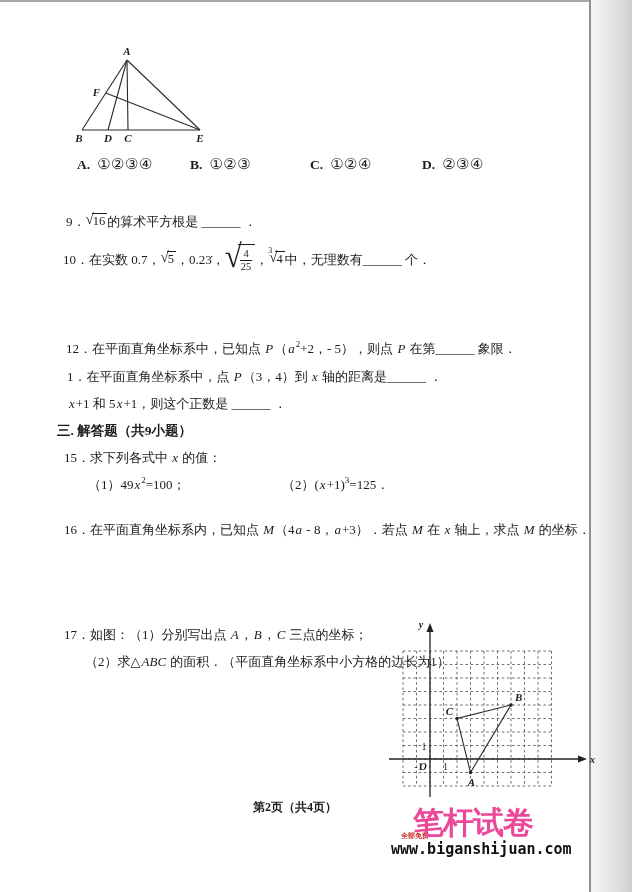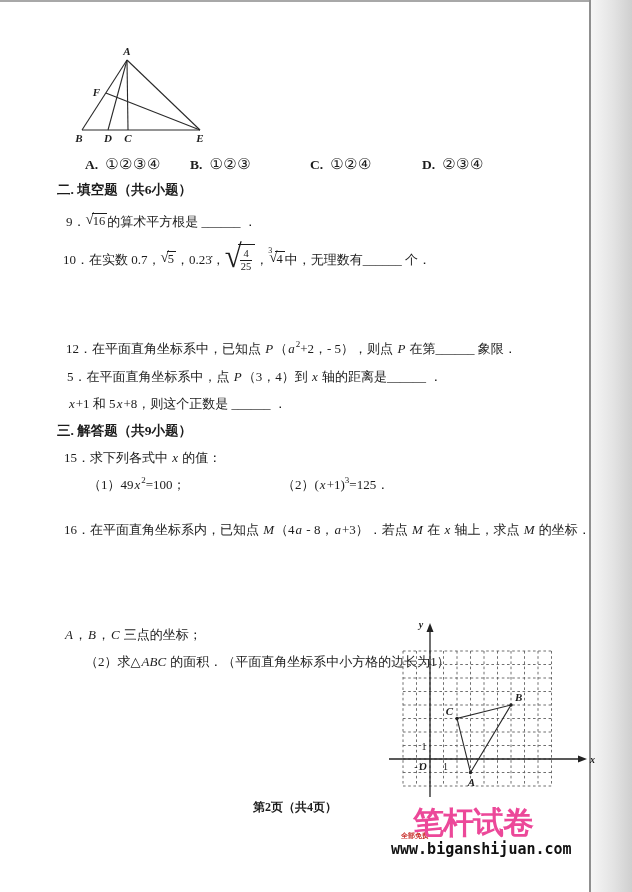--- a/index.html
+++ b/index.html
@@ -58,40 +58,39 @@
       <line x1="64" y1="17" x2="45" y2="87" class="tri"></line>
       <line x1="42.8" y1="50" x2="137" y2="87" class="tri"></line>
       <text x="64" y="12" text-anchor="middle" class="flabel">A</text>
       <text x="16" y="99" text-anchor="middle" class="flabel">B</text>
       <text x="45" y="99" text-anchor="middle" class="flabel">D</text>
       <text x="65" y="99" text-anchor="middle" class="flabel">C</text>
       <text x="137" y="99" text-anchor="middle" class="flabel">E</text>
       <text x="37" y="53" text-anchor="end" class="flabel">F</text>
     </svg>
 
-  <div class="opt" style="left:85px;top:155px"><b>A.</b><span class="circs">①②③④</span></div>
+  <div class="opt" style="left:77px;top:155px"><b>A.</b><span class="circs">①②③④</span></div>
   <div class="opt" style="left:190px;top:155px"><b>B.</b><span class="circs">①②③</span></div>
   <div class="opt" style="left:310px;top:155px"><b>C.</b><span class="circs">①②④</span></div>
   <div class="opt" style="left:422px;top:155px"><b>D.</b><span class="circs">②③④</span></div>
 
-  <div class="line sec" style="left:57px;top:181px">二. 填空题（共6小题）</div>
 
   <div class="line" style="left:66px;top:213px"><span>9．</span><span class="rad"><span class="rsign">√</span><span class="rbody">16</span></span><span>的算术平方根是 ______ ．</span></div>
   <div class="line" style="left:63px;top:242px;height:34px"><span>10．在实数 0.7，</span><span class="rad"><span class="rsign">√</span><span class="rbody">5</span></span><span>，0.23̇，</span><span class="rad big"><span class="rsign">√</span><span class="rbody"><span class="frac"><span class="num">4</span><span class="den">25</span></span></span></span><span>，</span><span class="rad"><span class="idx">3</span><span class="rsign">√</span><span class="rbody">4</span></span><span>中，无理数有______ 个．</span></div>
   <div class="line" style="left:66px;top:340px"><span>12．在平面直角坐标系中，已知点 </span><span class="var" style="font-style: italic;">P</span><span>（</span><span class="var" style="font-style: italic;">a</span><sup>2</sup><span>+2，- 5），则点 </span><span class="var" style="font-style: italic;">P</span><span> 在第______ 象限．</span></div>
-  <div class="line" style="left:67px;top:368px"><span>5．在平面直角坐标系中，点 </span><span class="var" style="font-style: italic;">P</span><span>（3，4）到 </span><span class="var" style="font-style: italic;">x</span><span> 轴的距离是______ ．</span></div>
-  <div class="line" style="left:68px;top:395px"><span class="var" style="font-style: italic;">x</span><span>+1 和 5</span><span class="var" style="font-style: italic;">x</span><span>+8，则这个正数是 ______ ．</span></div>
+  <div class="line" style="left:67px;top:368px"><span>1．在平面直角坐标系中，点 </span><span class="var" style="font-style: italic;">P</span><span>（3，4）到 </span><span class="var" style="font-style: italic;">x</span><span> 轴的距离是______ ．</span></div>
+  <div class="line" style="left:68px;top:395px"><span class="var" style="font-style: italic;">x</span><span>+1 和 5</span><span class="var" style="font-style: italic;">x</span><span>+1，则这个正数是 ______ ．</span></div>
 
   <div class="line sec" style="left:57px;top:422px">三. 解答题（共9小题）</div>
 
   <div class="line" style="left:64px;top:449px"><span>15．求下列各式中 </span><span class="var" style="font-style: italic;">x</span><span> 的值：</span></div>
   <div class="line" style="left:88px;top:476px"><span>（1）49</span><span class="var" style="font-style: italic;">x</span><sup>2</sup><span>=100；</span></div>
   <div class="line" style="left:282px;top:476px"><span>（2）(</span><span class="var" style="font-style: italic;">x</span><span>+1)</span><sup>3</sup><span>=125．</span></div>
   <div class="line" style="left:64px;top:521px"><span>16．在平面直角坐标系内，已知点 </span><span class="var" style="font-style: italic;">M</span><span>（4</span><span class="var" style="font-style: italic;">a</span><span> - 8，</span><span class="var" style="font-style: italic;">a</span><span>+3）．若点 </span><span class="var" style="font-style: italic;">M</span><span> 在 </span><span class="var" style="font-style: italic;">x</span><span> 轴上，求点 </span><span class="var" style="font-style: italic;">M</span><span> 的坐标．</span></div>
-  <div class="line" style="left:64px;top:626px"><span class="var" style="font-style: italic;">A</span><span>，</span><span class="var" style="font-style: italic;">B</span><span>，</span><span class="var" style="font-style: italic;">C</span><span> 三点的坐标；</span></div>
+  <div class="line" style="left:64px;top:626px"><span>17．如图：（1）分别写出点 </span><span class="var" style="font-style: italic;">A</span><span>，</span><span class="var" style="font-style: italic;">B</span><span>，</span><span class="var" style="font-style: italic;">C</span><span> 三点的坐标；</span></div>
   <div class="line" style="left:85px;top:653px"><span>（2）求△</span><span class="var" style="font-style: italic;">ABC</span><span> 的面积．（平面直角坐标系中小方格的边长为1）</span></div>
 
   <svg id="fig-grid" width="216" height="186" style="left:383px;top:615px">
       <line x1="20" y1="36" x2="20" y2="171" class="gridline"></line>
       <line x1="33.5" y1="36" x2="33.5" y2="171" class="gridline"></line>
       <line x1="47" y1="36" x2="47" y2="171" class="gridline"></line>
       <line x1="60.5" y1="36" x2="60.5" y2="171" class="gridline"></line>
       <line x1="74" y1="36" x2="74" y2="171" class="gridline"></line>
       <line x1="87.5" y1="36" x2="87.5" y2="171" class="gridline"></line>
       <line x1="101" y1="36" x2="101" y2="171" class="gridline"></line>

